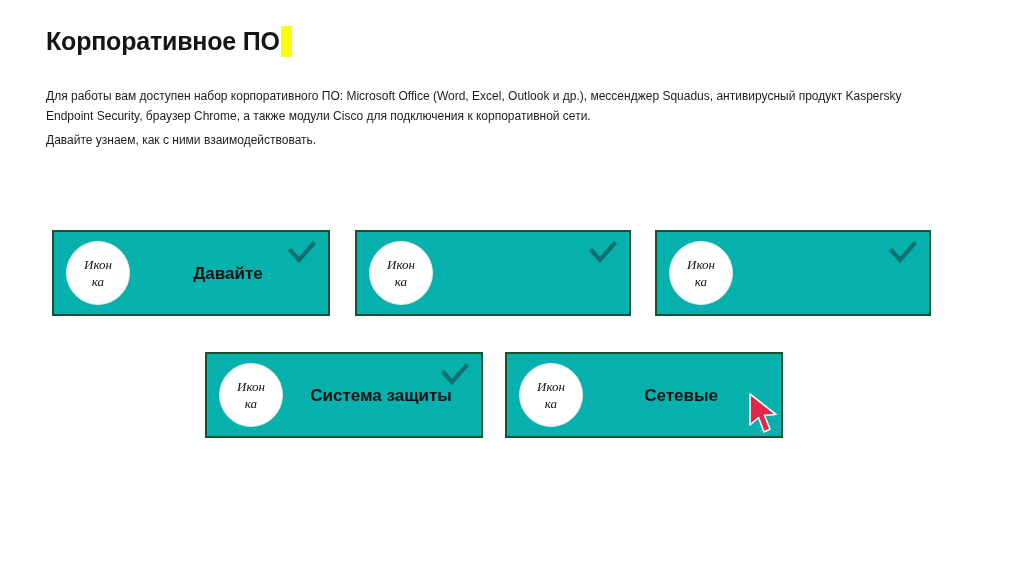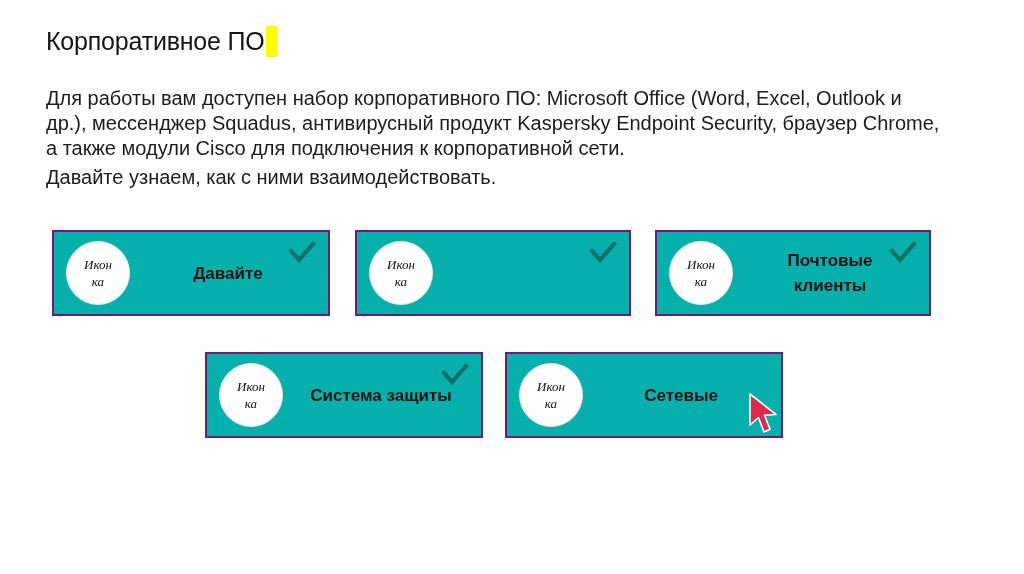--- a/index.html
+++ b/index.html
@@ -17,21 +17,21 @@
     color: #1a1a1a;
     -webkit-font-smoothing: antialiased;
   }
 
   
   .slide-title {
     position: absolute;
     left: 46px;
     top: 26px;
     font-size: 25px;
-    font-weight: normal;
+    font-weight: bold;
     letter-spacing: -0.2px;
     color: #151515;
     white-space: nowrap;
     display: flex;
     align-items: center;
   }
   .title-caret {
     display: inline-block;
     width: 11px;
     height: 31px;
@@ -39,22 +39,22 @@
     margin-left: 1px;
     vertical-align: middle;
   }
 
   
   .body-copy {
     position: absolute;
     left: 46px;
     top: 86px;
     width: 900px;
-    font-size: 20px;
-    line-height: 25px;
+    font-size: 12px;
+    line-height: 20px;
     color: #1c1c1c;
   }
   .body-copy p {
     margin: 0;
   }
   .body-copy p.para-gap {
     margin-top: 4px;
   }
 
   
@@ -63,21 +63,21 @@
     left: 0;
     top: 0;
     width: 1024px;
     height: 574px;
   }
 
   .card {
     position: absolute;
     box-sizing: border-box;
     background: #06b0ad;
-    border: 2px solid #701a75;
+    border: 2px solid #14532d;
     display: block;
   }
 
   .card-circle {
     position: absolute;
     left: 12px;
     top: 50%;
     transform: translateY(-50%);
     width: 62px;
     height: 62px;
@@ -171,24 +171,20 @@
         <path d="M3 11 L11 20 L25 4" fill="none" stroke="#10706e" stroke-width="4.2" stroke-linecap="square" stroke-linejoin="miter"></path>
       </svg>
     </span>
   </div>
 
   <div class="card" style="left:655px; top:230px; width:276px; height:86px;">
     <div class="card-circle">
       <span class="ln">Икон</span>
       <span class="ln">ка</span>
     </div>
-    <div class="card-label">
-      <span class="ln">Почтовые</span>
-      <span class="ln">клиенты</span>
-    </div>
     <span class="check-icon">
       <svg viewBox="0 0 28 26" width="28" height="26" aria-hidden="true">
         <path d="M3 11 L11 20 L25 4" fill="none" stroke="#10706e" stroke-width="4.2" stroke-linecap="square" stroke-linejoin="miter"></path>
       </svg>
     </span>
   </div>
 
   <div class="card" style="left:205px; top:352px; width:278px; height:86px;">
     <div class="card-circle">
       <span class="ln">Икон</span>

